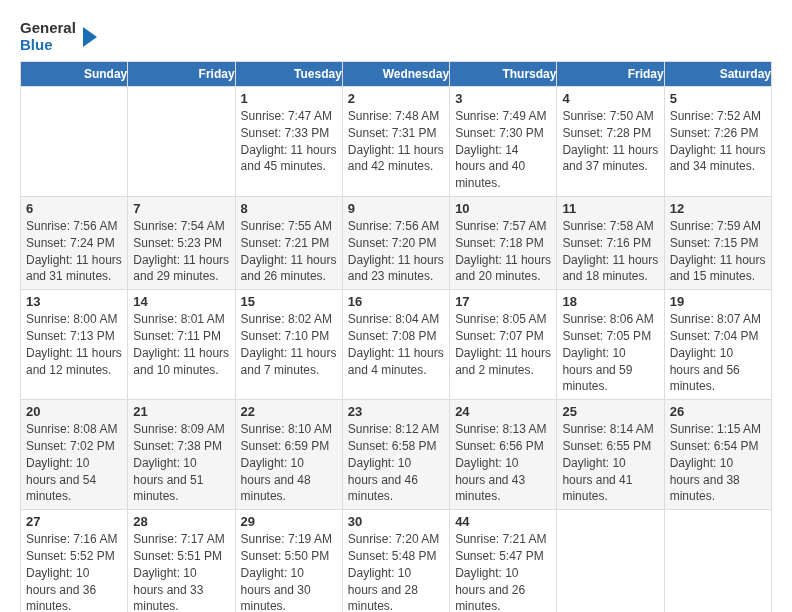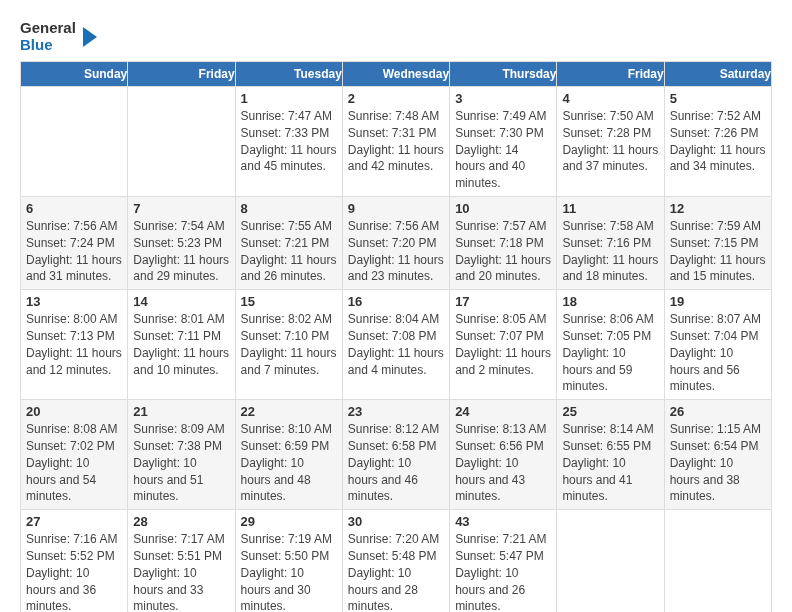--- a/index.html
+++ b/index.html
@@ -351,21 +351,21 @@
         </td>
         <td>
           <span class="day-number">30</span>
         <div class="day-info">
           <span>Sunrise: 7:20 AM</span><br>
           <span>Sunset: 5:48 PM</span><br>
           <span>Daylight: 10 hours and 28 minutes.</span>
         </div>
         </td>
         <td>
-          <span class="day-number">43</span>
+          <span class="day-number">44</span>
         <div class="day-info">
           <span>Sunrise: 7:21 AM</span><br>
           <span>Sunset: 5:47 PM</span><br>
           <span>Daylight: 10 hours and 26 minutes.</span>
         </div>
         </td>
         <td class="empty-cell"></td>
         <td class="empty-cell"></td>
       </tr>
     </tbody>

